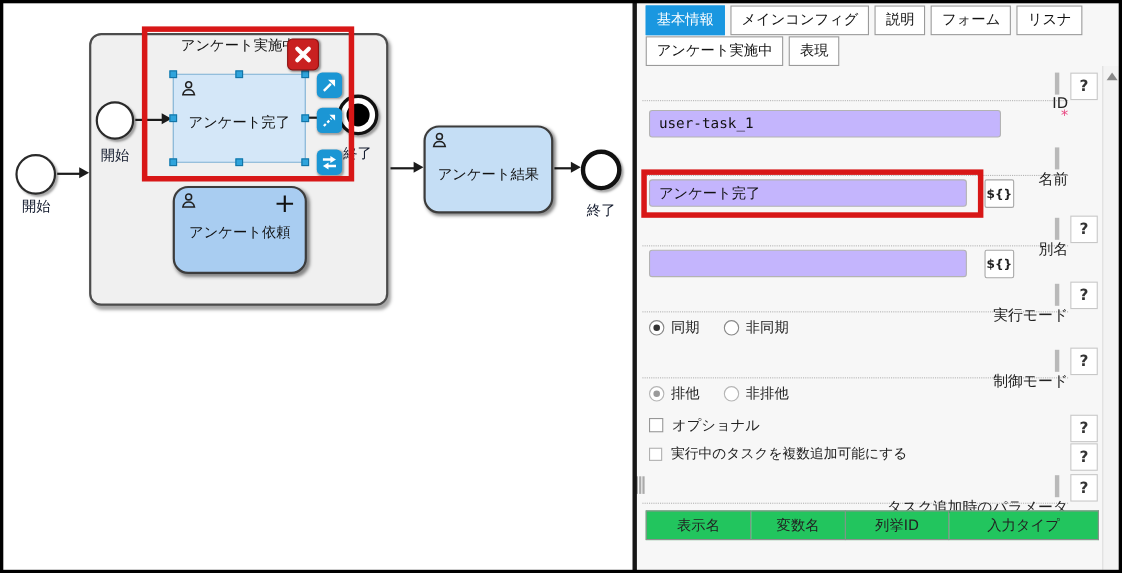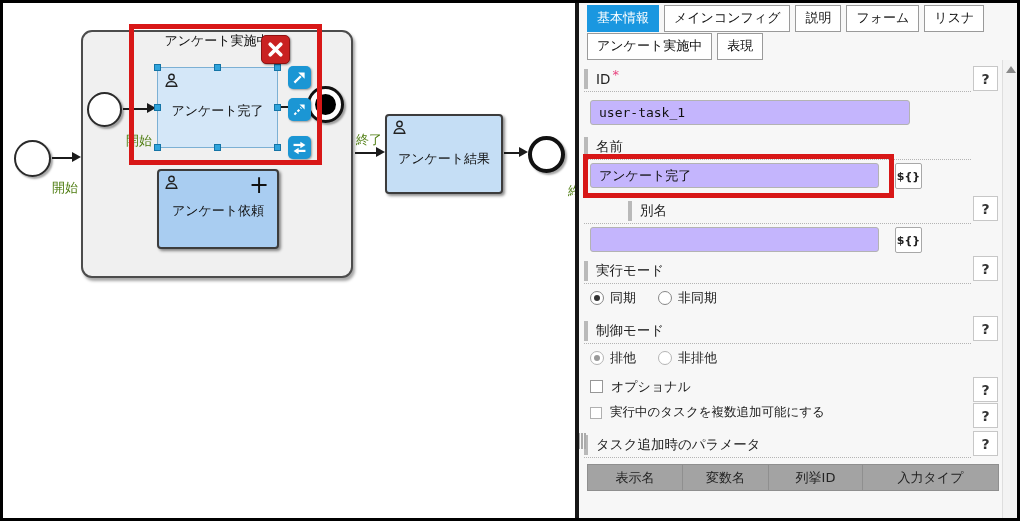--- a/index.html
+++ b/index.html
@@ -15,29 +15,29 @@
   .frame.b { left:0; bottom:0; width:1020px; height:3px; }
   .frame.l { left:0; top:0; width:3px; height:521px; }
   .frame.r { right:0; top:0; width:3px; height:521px; }
 
   
   .canvas { position:absolute; left:0; top:0; width:577px; height:521px; background:#fff; }
   .divider { position:absolute; left:575px; top:0; width:4px; height:521px; background:#161616; z-index:150; }
 
   .circle { position:absolute; border-radius:50%; background:#fff; border:2px solid #2a2a2a;
             box-shadow:2px 2px 2px rgba(0,0,0,.35); }
-  .node-label { position:absolute; font-size:13px; color:#4d7c0f; text-align:center; white-space:nowrap;padding-left:44px; }
+  .node-label { position:absolute; font-size:13px; color:#0f172a; text-align:center; white-space:nowrap; }
 
   .subprocess { position:absolute; left:81px; top:30px; width:272px; height:248px;
                 background:#f0f0f0; border:2px solid #4c4c4c; border-radius:11px;
                 box-shadow:2px 3px 3px rgba(0,0,0,.35); }
   .subprocess-label { position:absolute; left:81px; top:32px; width:272px; text-align:center;
                       font-size:13px; color:#111; z-index:6; }
 
-  .task { position:absolute; border:2px solid #3c3c3c; border-radius:4px;
+  .task { position:absolute; border:2px solid #3c3c3c; border-radius:14px;
           box-shadow:2px 2px 3px rgba(0,0,0,.45); z-index:5; }
   .task .t-label { position:absolute; left:0; right:0; text-align:center; font-size:13px; color:#111; }
   .task-request { left:157px; top:169px; width:122px; height:80px; background:#a9cdf1; }
   .task-result  { left:385px; top:114px; width:118px; height:80px; background:#c5def5; }
   .task-selected { left:157px; top:67px; width:121px; height:81px; background:#d4e7f8;
                    border:1px solid #7cb0d4; border-radius:3px; box-shadow:none; }
 
   .person { position:absolute; width:17px; height:17px; }
   .plus-glyph { position:absolute; font-size:24px; font-weight:400; color:#111; line-height:16px; }
 
@@ -63,21 +63,21 @@
   .annotation-name { left:583px; top:154px; width:311px; height:44px; z-index:55; }
 
   
   .panel { position:absolute; left:579px; top:0; width:441px; height:521px; background:#f7f7f7; }
   .tab-row { position:absolute; left:8px; display:flex; gap:5px; }
   .tab-row.r1 { top:5px; } .tab-row.r2 { top:33px; }
   .tab { font-size:13px; padding:3px 9px 4px; background:#fff; border:1px solid #9a9a9a; color:#111; white-space:nowrap; }
   .tab.active { background:#1a97e0; border-color:#1a97e0; color:#fff; }
 
   .sec { position:absolute; left:5px; width:387px; height:26px; border-bottom:1px dotted #b4b4b4;
-         display:flex; align-items:center; }
+         display:flex; align-items:flex-end;flex-direction:column; }
   .sec .bar { width:4px; height:20px; background:#b9b9b9; margin-right:8px; flex:none; }
   .sec .lbl { font-size:13.5px; color:#222; }
   .req { color:#e8447f; font-size:13px; margin-left:2px; position:relative; top:-4px; }
 
   .help-btn { position:absolute; left:394px; width:25px; height:25px; background:#fff;
               border:1px solid #c7c7c7; font-size:14px; font-weight:bold; color:#333;
               display:flex; align-items:center; justify-content:center; }
 
   .txt-input { position:absolute; left:11px; height:25px; background:#c4b5fd; border:1px solid #b3b3b3;
                border-radius:3px; padding:0 8px; font-size:13px; color:#111;
@@ -96,21 +96,21 @@
   .radio.dis.checked::after { background:#9a9a9a; }
   .gap { width:22px; flex:none; }
   .checkbox { width:13px; height:13px; background:#fff; border:1px solid #979797; margin-right:8px; flex:none; }
   .checkbox.small { width:12px; height:12px; border-color:#b0b0b0; }
 
   .gripper { position:absolute; left:-1px; top:433px; width:8px; height:16px; z-index:5;
              border-left:2px solid #aaa; border-right:2px solid #aaa; }
   .gripper::after { content:""; position:absolute; left:1px; top:0; width:2px; height:16px; background:#aaa; }
 
   .param-table { position:absolute; left:8px; top:464px; width:412px; height:27px; display:flex; }
-  .param-table .cell { border:1px solid #8f8f8f; border-left:none; background:#a3a3a3;
+  .param-table .cell { border:1px solid #8f8f8f; border-left:none; background:#22c55e;
                        font-size:13px; color:#222; display:flex; align-items:center; justify-content:center; }
   .param-table .cell:first-child { border-left:1px solid #8f8f8f; }
   .c1 { width:96px; } .c2 { width:86px; } .c3 { width:136px; } .c4 { width:94px; }
 
   .scrollbar { position:absolute; left:423px; top:60px; width:15px; height:458px;
                background:#f3f3f3; border-left:1px solid #dedede; }
   .scroll-up { position:absolute; left:3px; top:6px; width:0; height:0;
                border-left:5px solid transparent; border-right:5px solid transparent;
                border-bottom:7px solid #8a8a8a; }
 </style>

